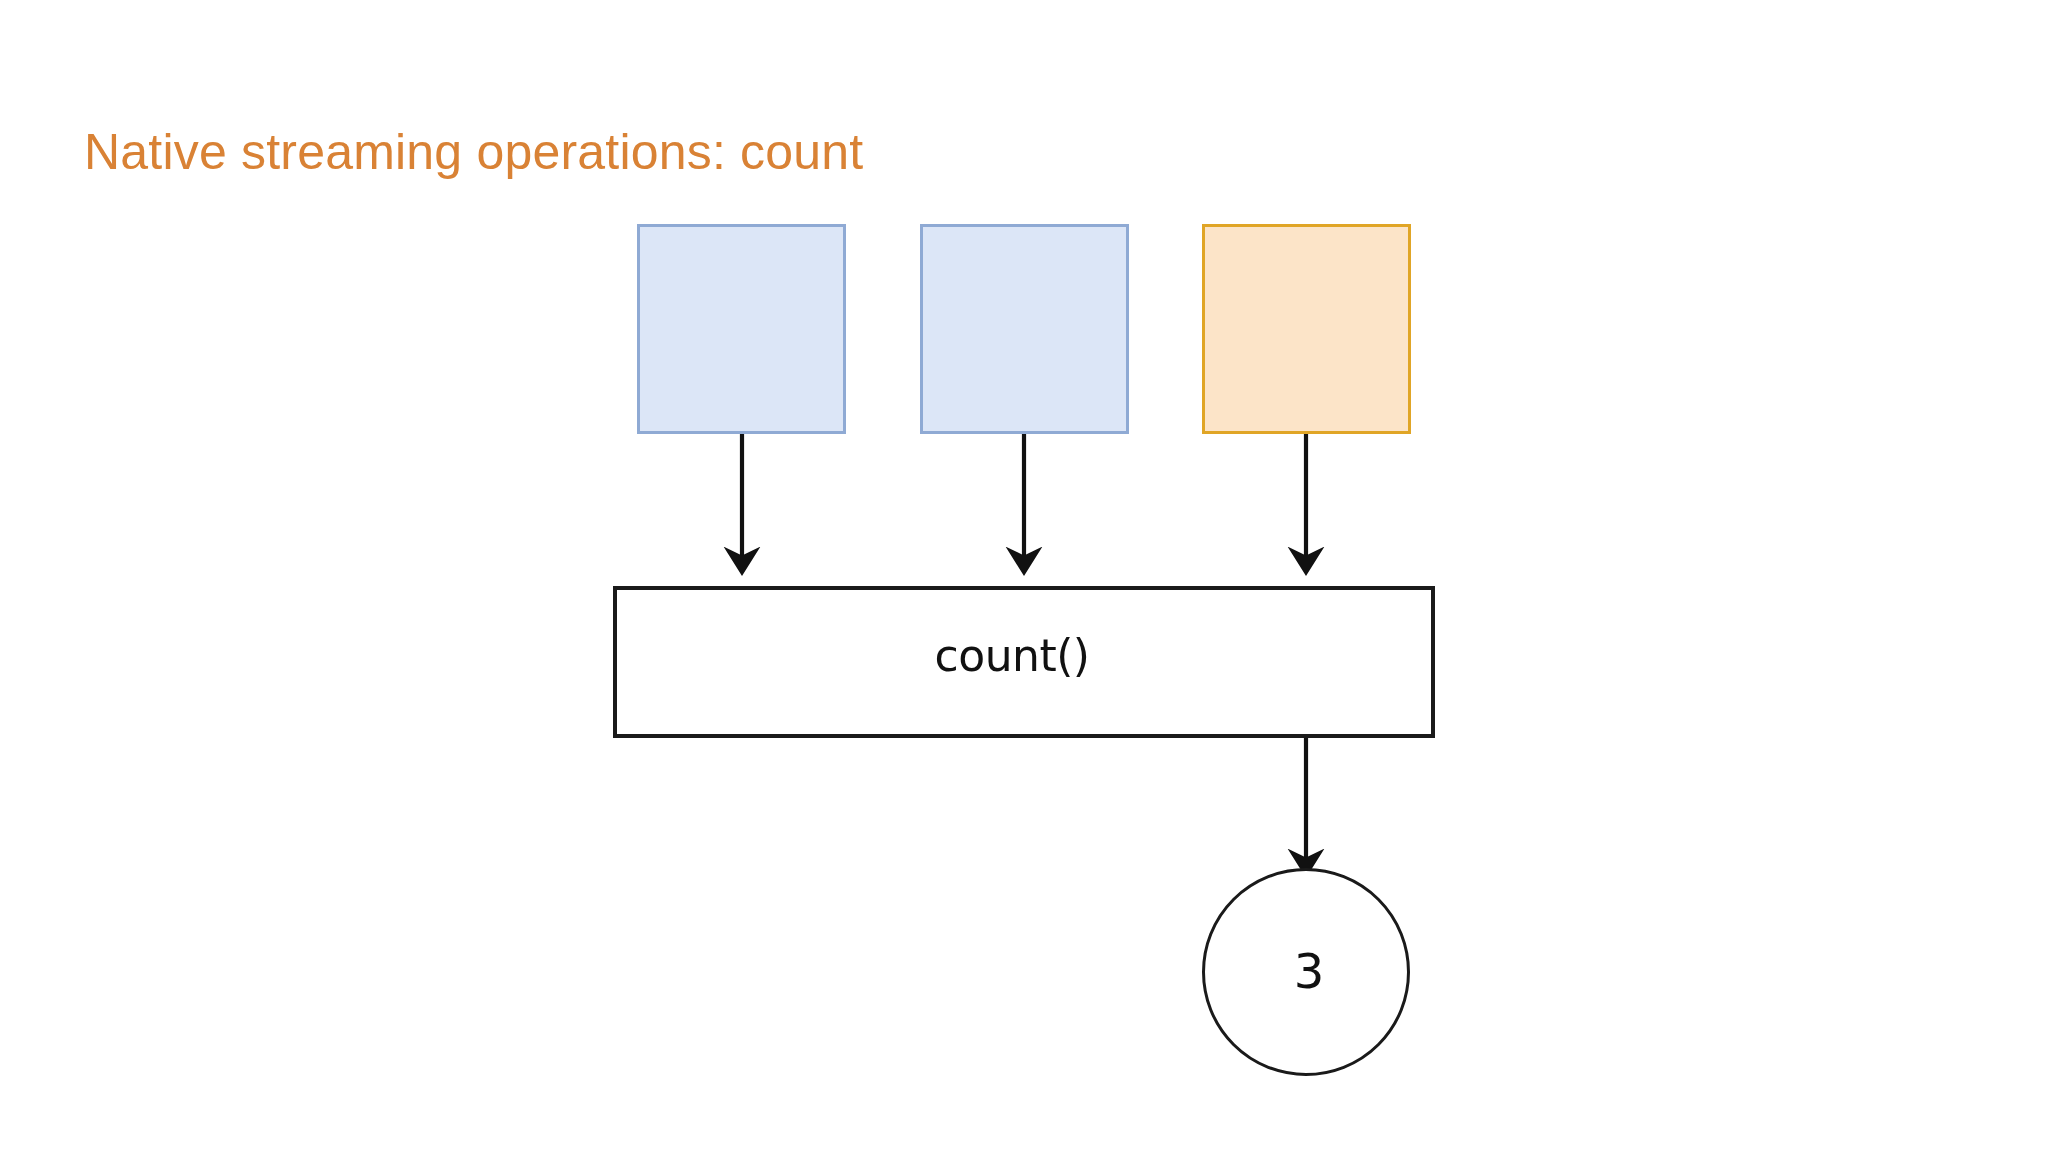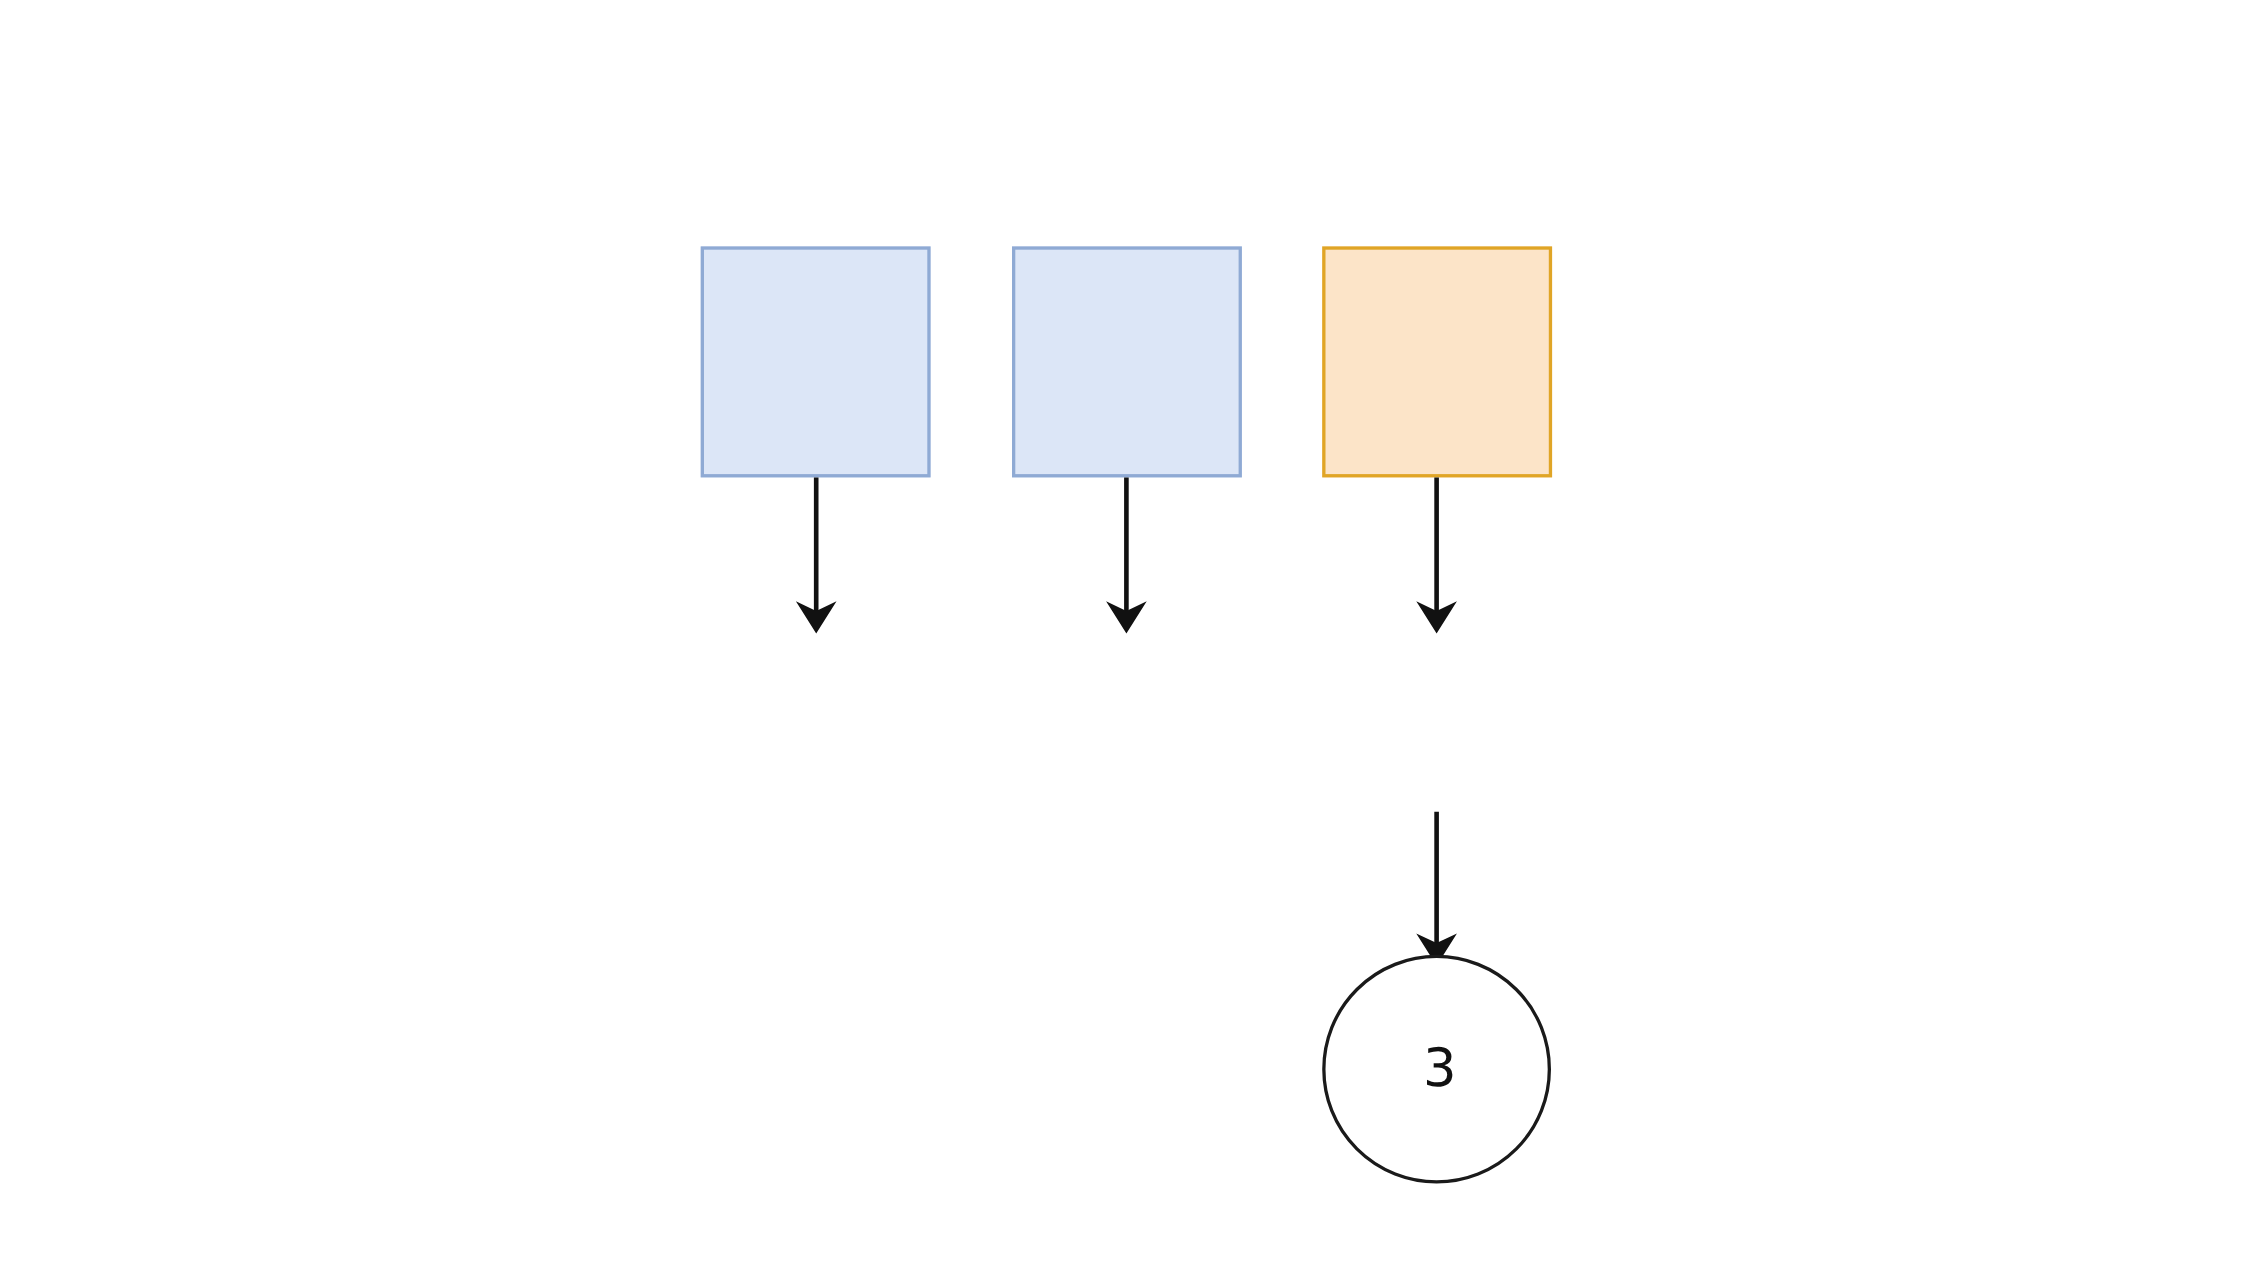--- a/index.html
+++ b/index.html
@@ -119,20 +119,21 @@
     width: 2048px;
     height: 1152px;
     pointer-events: none;
   }
 </style>
 </head>
 <body>
 
 <div id="slide">
 
+  <div id="slide-title">Native streaming operations: count</div>
 
   <div id="diagram">
 
     <div class="record-box blue" id="record-box-1"></div>
 
     <div class="record-box blue" id="record-box-2"></div>
 
     <div class="record-box orange" id="record-box-3"></div>
 
     <svg id="arrow-layer" viewBox="0 0 2048 1152" width="2048" height="1152" xmlns="http://www.w3.org/2000/svg">
@@ -143,19 +144,22 @@
       </defs>
 
       <g stroke="#111111" stroke-width="4.2" fill="none">
         <line x1="742" y1="434" x2="742" y2="560" marker-end="url(#ahead)"></line>
         <line x1="1024" y1="434" x2="1024" y2="560" marker-end="url(#ahead)"></line>
         <line x1="1306" y1="434" x2="1306" y2="560" marker-end="url(#ahead)"></line>
         <line x1="1306" y1="738" x2="1306" y2="862" marker-end="url(#ahead)"></line>
       </g>
     </svg>
 
+    <div id="operator-box">
+      <div id="operator-label">count()</div>
+    </div>
 
     <div id="result-circle">
       <div id="result-value">3</div>
     </div>
 
   </div>
 </div>
 
 </body></html>

